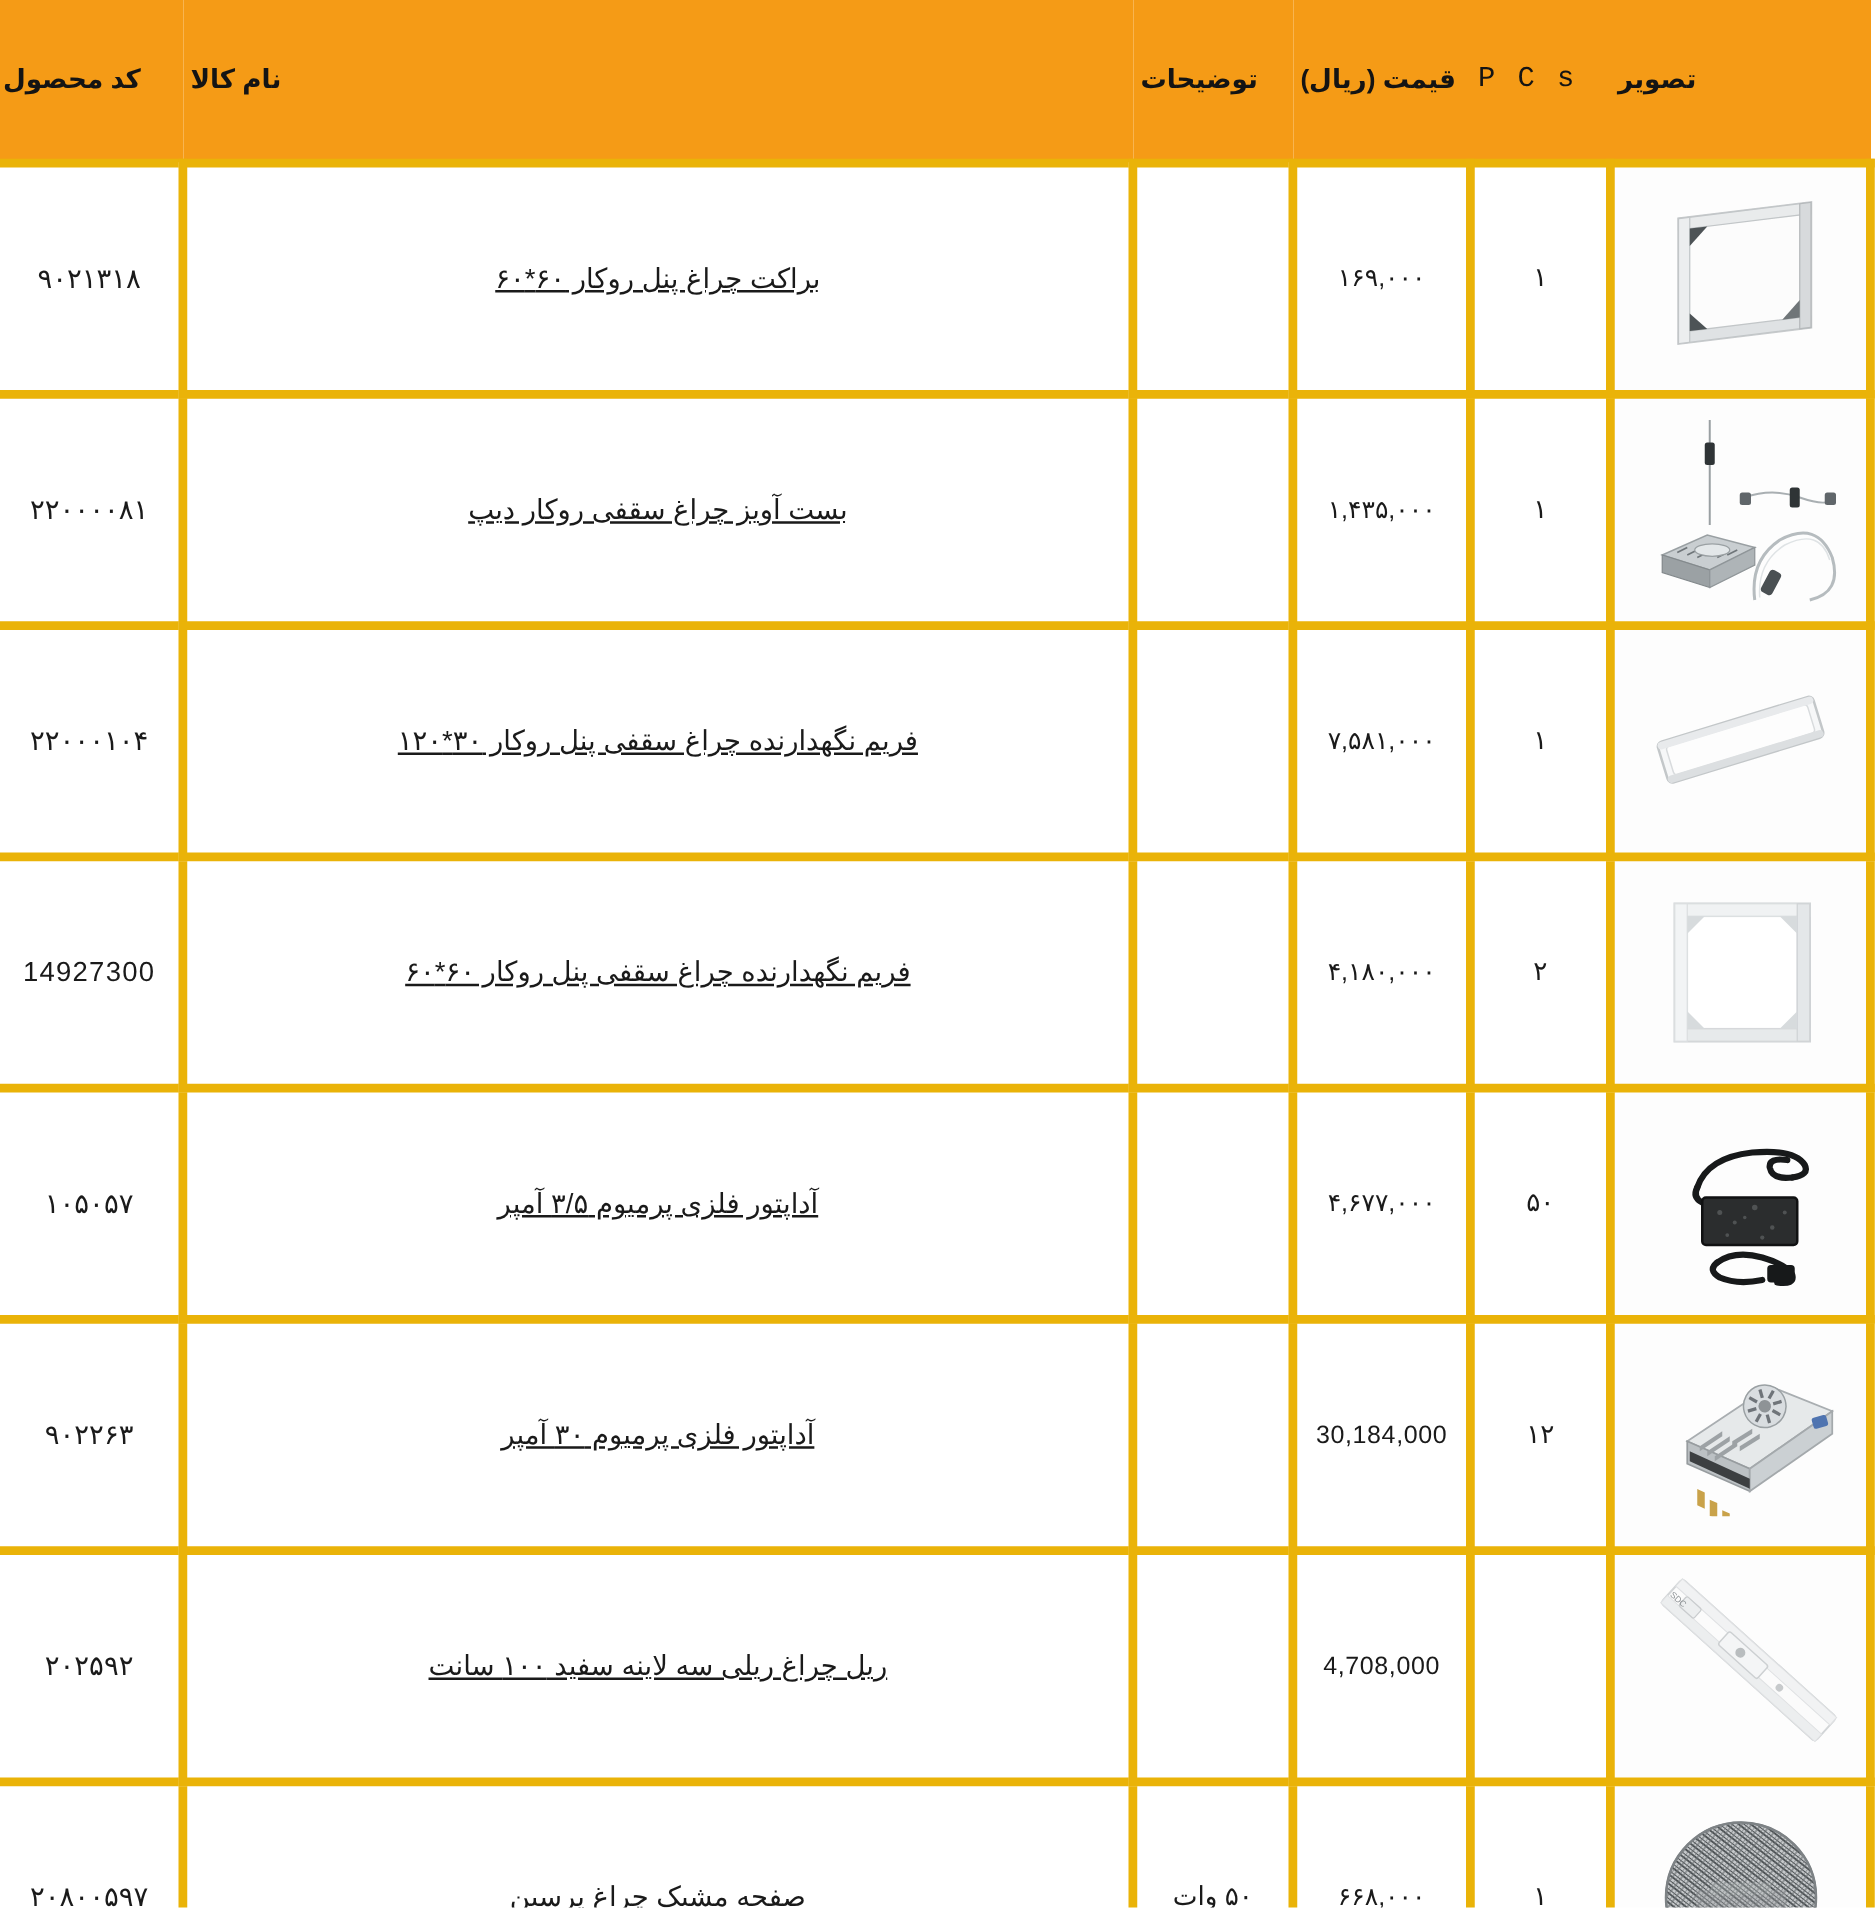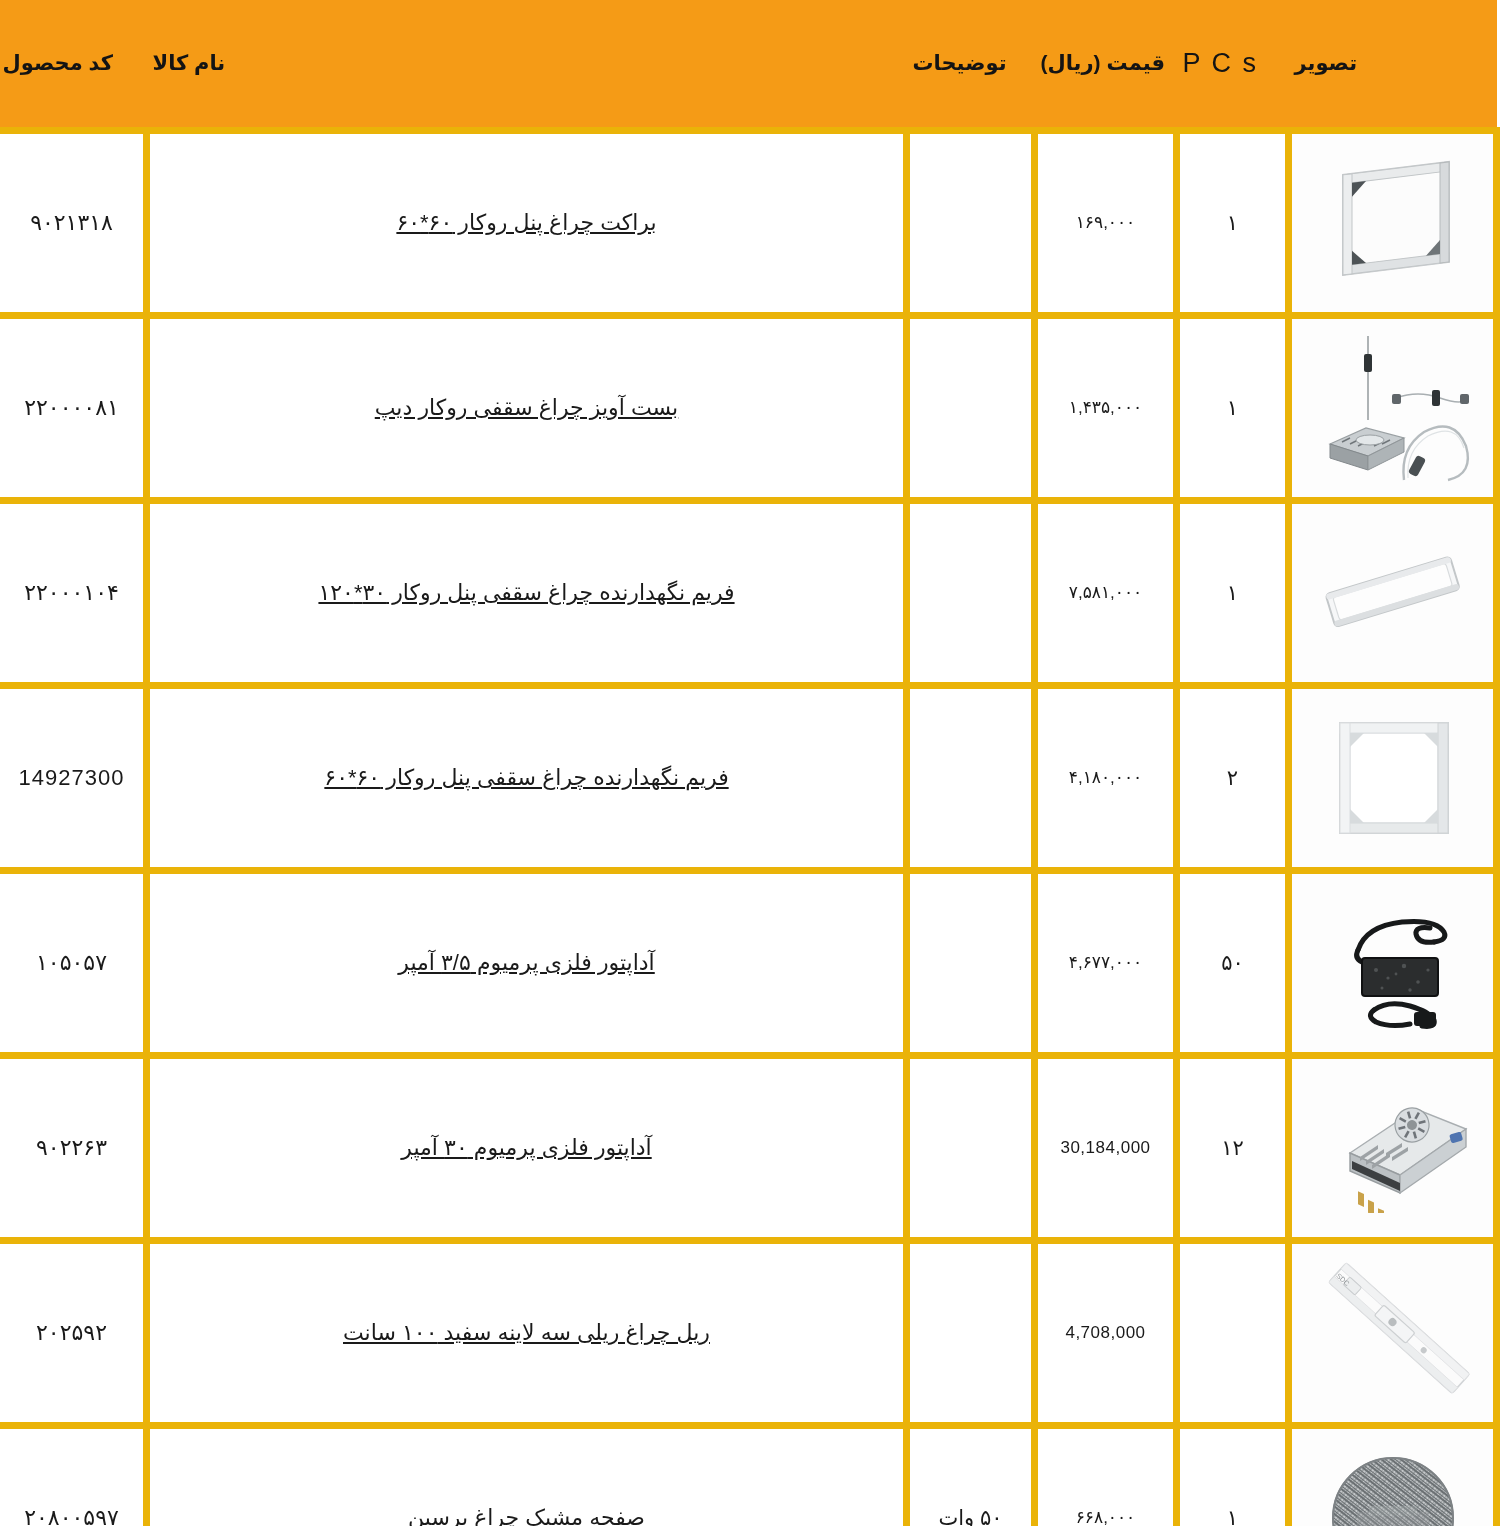--- a/index.html
+++ b/index.html
@@ -37,23 +37,23 @@
     color: #141414;
     font-size: 21px;
     font-weight: 700;
     text-align: left;
     vertical-align: middle;
     padding: 0 6px;
     border: none;
     letter-spacing: 0.2px;
   }
   thead th.pcs-head {
-    font-family: Liberation Sans, sans-serif;
+    font-family: Liberation Mono, monospace;
     font-weight: 500;
-    font-size: 27px;
+    font-size: 23px;
     letter-spacing: 2px;
   }
   
   tbody td {
     border: 7px solid #eab308;
     vertical-align: middle;
     text-align: center;
     background: #ffffff;
     padding: 4px 8px;
     font-size: 21px;
@@ -69,21 +69,21 @@
   td.name-cell {
     font-size: 22px;
     font-weight: 500;
     padding: 4px 20px;
     text-decoration: underline;
   }
   td.desc-cell {
     font-size: 21px;
   }
   td.price-cell {
-    font-size: 17px;
+    font-size: 20px;
     letter-spacing: 0.5px;
     white-space: nowrap;
   }
   td.pcs-cell {
     font-size: 21px;
   }
   td.image-cell {
     padding: 0;
   }
   

